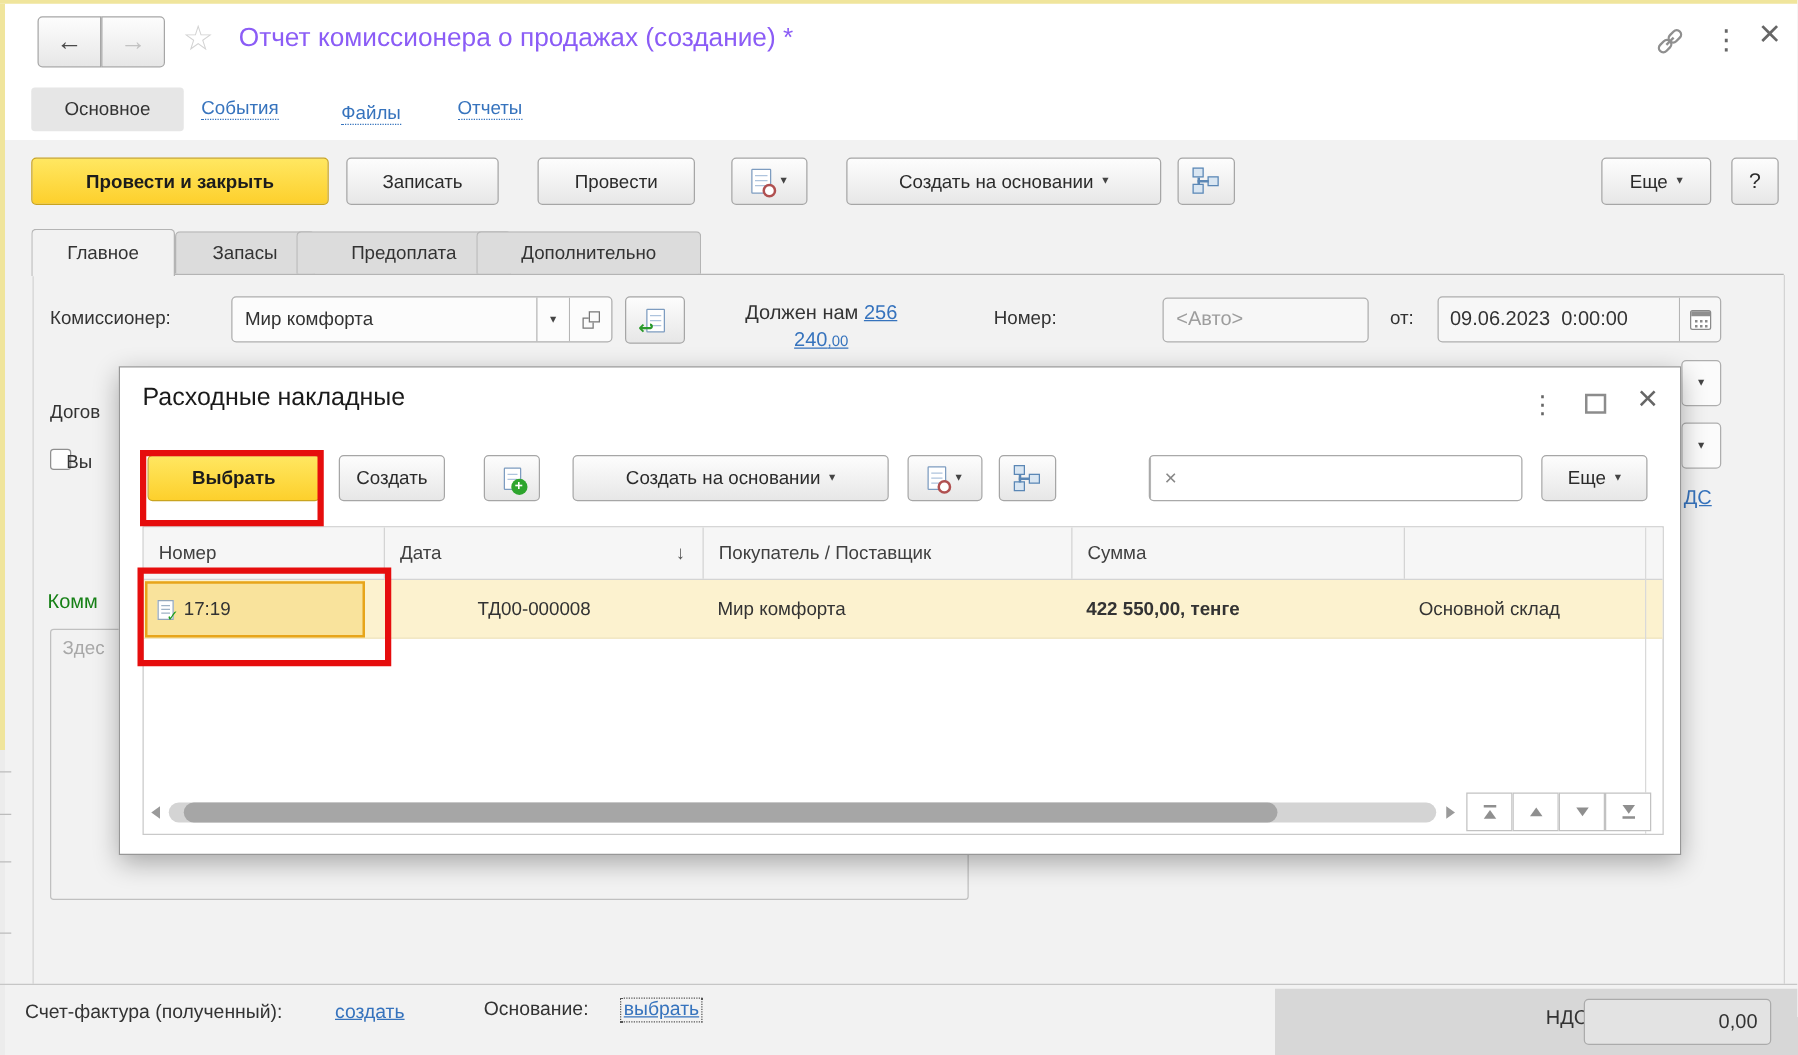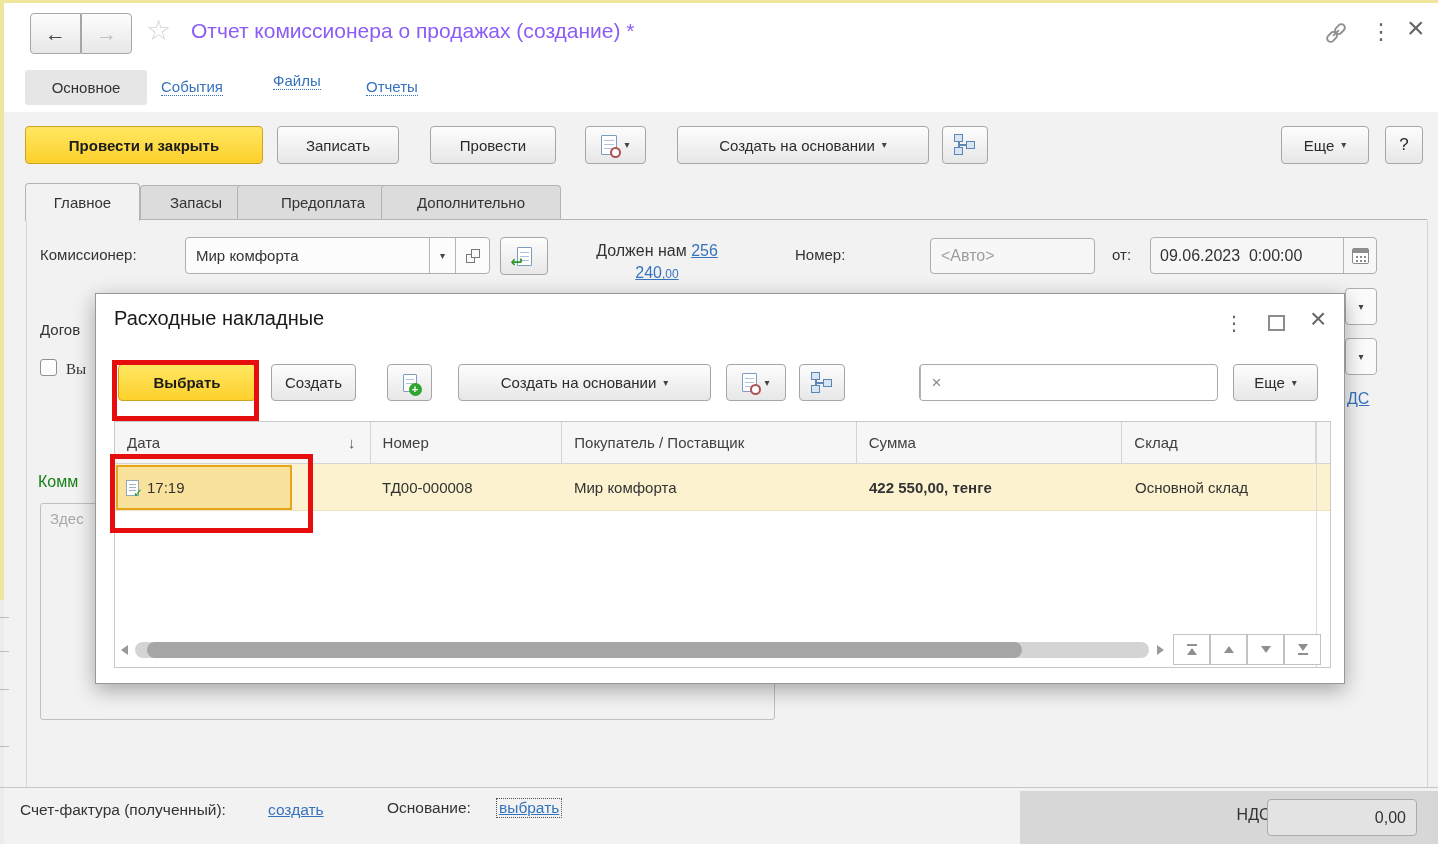--- a/index.html
+++ b/index.html
@@ -101,21 +101,21 @@
         <rect x="12" y="9" width="9.5" height="6" rx="3"></rect>
         <line x1="8.5" y1="12" x2="15.5" y2="12"></line>
       </g>
     </svg>
   </div>
   <span class="abs" style="left:1370px;top:19px;font-size:22px;color:#666;">⋮</span>
   <span class="abs" style="left:1407px;top:11px;font-size:30px;color:#666;">×</span>
 
   <div class="abs" style="left:25px;top:70px;width:122px;height:35px;background:#e6e6e6;border-radius:3px;display:flex;align-items:center;justify-content:center;color:#333;">Основное</div>
   <span class="abs navlink" style="left:161px;top:78px;">События</span>
-  <span class="abs navlink" style="left:273px;top:72px;text-align:right;">Файлы</span>
+  <span class="abs navlink" style="left:273px;top:82px;text-align:right;">Файлы</span>
   <span class="abs navlink" style="left:366px;top:78px;">Отчеты</span>
 
   <div class="abs btn btn-yellow" style="left:25px;top:126px;width:238px;height:38px;">
     <span>Провести и закрыть</span>
   </div>
   <div class="abs btn" style="left:277px;top:126px;width:122px;height:38px;">
     <span>Записать</span>
   </div>
   <div class="abs btn" style="left:430px;top:126px;width:126px;height:38px;">
     <span>Провести</span>
@@ -190,21 +190,21 @@
   <span class="abs" style="left:1112px;top:246px;">от:</span>
   <div class="abs field" style="left:1150px;top:237px;width:227px;height:37px;display:flex;align-items:center;">
     <span style="flex:1;padding-left:9px;font-size:16px;white-space:pre;">09.06.2023  0:00:00</span>
     <span class="seg" style="width:33px;border-radius:0 4px 4px 0;">
       <span class="cal-icon"></span>
     </span>
   </div>
 
   <span class="abs" style="left:40px;top:321px;">Догов</span>
   <span class="abs checkbox" style="left:40px;top:359px;"></span>
-  <span class="abs" style="left:66px;top:361px;font-family:Liberation Serif, serif;">Вы</span>
+  <span class="abs" style="left:53px;top:361px;">Вы</span>
   <span class="abs" style="left:38px;top:473px;color:#168016;font-size:16px;">Комм</span>
   <div class="abs" style="left:40px;top:503px;width:735px;height:217px;border:1px solid #c0c0c0;border-radius:3px;">
     <span style="position:absolute;left:9px;top:6px;color:#a8a8a8;">Здес</span>
   </div>
   <div class="abs field" style="left:1345px;top:288px;width:32px;height:37px;background:#fbfbfb;display:flex;align-items:center;justify-content:center;">
     <span class="caret">▾</span>
   </div>
   <div class="abs field" style="left:1345px;top:338px;width:32px;height:37px;background:#fbfbfb;display:flex;align-items:center;justify-content:center;">
     <span class="caret">▾</span>
   </div>
@@ -268,35 +268,32 @@
         <span style="color:#888;font-size:17px;">×</span>
       </span>
     </div>
     <div class="abs btn" style="left:1137px;top:70px;width:85px;height:37px;">
       <span>Еще</span>
       <span class="caret">▾</span>
     </div>
 
     <div class="tbl">
       <div class="tbl-head">
+        <div class="th" style="width:192px;">
+            <span>Номер</span>
+          </div>
         <div class="th" style="width:255px;">
           <span>Дата</span>
           <span style="position:absolute;right:14px;color:#555;">↓</span>
         </div>
-        <div class="th" style="width:192px;">
-            <span>Номер</span>
-          </div>
         <div class="th" style="width:295px;">
             <span>Покупатель / Поставщик</span>
           </div>
         <div class="th" style="width:266px;">
             <span>Сумма</span>
-          </div>
-        <div class="th" style="width:194px;">
-            <span>Склад</span>
           </div>
         <div class="th" style="width:15px;"></div>
       </div>
 
       <div class="trow">
         <div class="td" style="width:255px;"></div>
         <div class="td" style="width:192px;">
             <span>ТД00-000008</span>
           </div>
         <div class="td" style="width:295px;">

